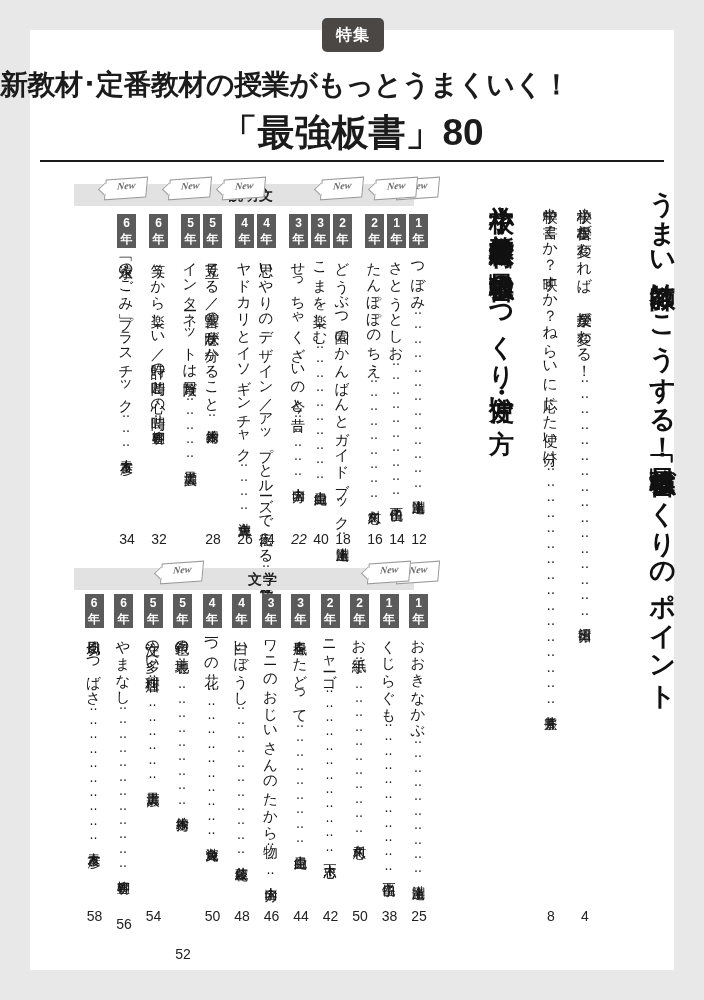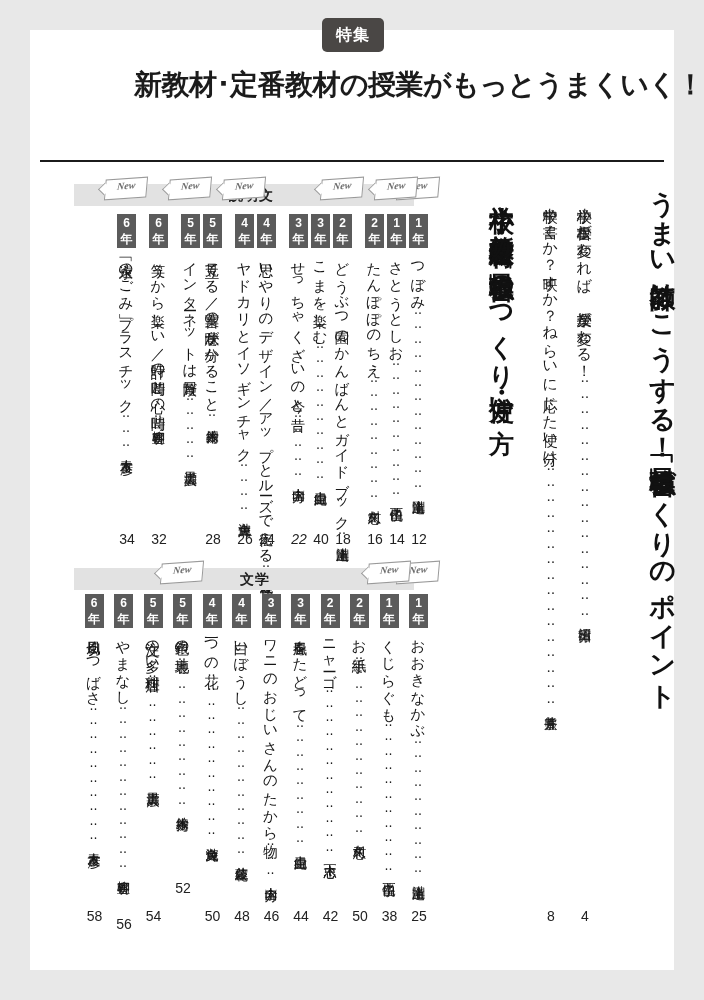--- a/index.html
+++ b/index.html
@@ -43,21 +43,21 @@
     align-items: center;
     justify-content: center;
   }
 
   
   .title-line1 {
     position: absolute;
     left: 0;
     top: 66px;
     width: 704px;
-    text-align: right;
+    text-align: left;
     font-size: 28px;
     font-weight: bold;
     color: #1b1b1b;
     letter-spacing: -0.5px;
     white-space: nowrap;
   }
   .title-line2 {
     position: absolute;
     left: 0;
     top: 108px;
@@ -224,20 +224,21 @@
 </style>
 </head>
 <body>
 
 <div id="page">
   <div class="sheet"></div>
 
   <div class="feature-tag">特集</div>
 
   <div class="title-line1">新教材･定番教材の授業がもっとうまくいく！</div>
+  <div class="title-line2">「最強板書」80</div>
   <div class="rule-under-title"></div>
 
   <div id="lead-area">
       <div class="vt lead-headline">うまい教師はこうする！「最強板書」づくりのポイント</div>
       <div class="vt lead-row" style="left: 575px;"><span class="lbl">小学校</span><span>　</span><span>板書が変われば、授業が変わる！</span><span style="font-size: 13px;">‥‥‥‥‥‥‥‥‥‥‥‥‥‥‥‥</span><span style="font-size: 13px;">沼田拓弥</span></div>
       <div class="lead-num" style="left: 575px; top: 908px;">4</div>
       <div class="vt lead-row" style="left: 541px;"><span class="lbl">中学校</span><span>　</span><span>書くか？映すか？ねらいに応じた使い分け</span><span style="font-size: 13px;">‥‥‥‥‥‥‥‥‥‥‥‥‥‥‥‥</span><span style="font-size: 13px;">熊井直子</span></div>
       <div class="lead-num" style="left: 541px; top: 908px;">8</div>
     </div>
   <div id="section-area">
@@ -330,21 +331,21 @@
       <div class="newtag" style="left: 105px; top: 178px;">
         <span>New</span>
       </div>
       <div class="grade" style="left: 117px; top: 214px;">
         <i>6</i>
         <i>年</i>
       </div>
       <div class="vt entry-title" style="left: 118.5px; top: 252px; height: 275px;"><span>「永遠のごみ」プラスチック</span><span style="font-size: 12px;">‥‥‥</span><span style="font-size: 13px;">青木友彦</span></div>
       <div class="entry-page" style="left: 116px; top: 531px;">34</div>
       <div class="band" style="left: 74px; top: 568px; width: 340px;"></div>
-      <div class="band-label" style="left: 240px; top: 571px;">文学</div>
+      <div class="band-label" style="left: 248px; top: 571px;">文学</div>
       <div class="newtag" style="left: 397px; top: 562px;">
         <span>New</span>
       </div>
       <div class="grade" style="left: 409px; top: 594px;">
         <i>1</i>
         <i>年</i>
       </div>
       <div class="vt entry-title" style="left: 410.5px; top: 630px; height: 274px;"><span>おおきなかぶ</span><span style="font-size: 12px;">‥‥‥‥‥‥‥‥‥‥</span><span style="font-size: 13px;">溝上剛道</span></div>
       <div class="entry-page" style="left: 408px; top: 908px;">25</div>
       <div class="newtag" style="left: 367.5px; top: 562px;">
@@ -393,21 +394,21 @@
       <div class="vt entry-title" style="left: 204px; top: 630px; height: 274px;"><span>一つの花</span><span style="font-size: 12px;">‥‥‥‥‥‥‥‥‥‥‥‥</span><span style="font-size: 13px;">遊免大輝</span></div>
       <div class="entry-page" style="left: 201.5px; top: 908px;">50</div>
       <div class="newtag" style="left: 161px; top: 562px;">
         <span>New</span>
       </div>
       <div class="grade" style="left: 173px; top: 594px;">
         <i>5</i>
         <i>年</i>
       </div>
       <div class="vt entry-title" style="left: 174.5px; top: 630px; height: 274px;"><span>銀色の裏地</span><span style="font-size: 12px;">‥‥‥‥‥‥‥‥‥‥‥</span><span style="font-size: 13px;">鈴木秀樹</span></div>
-      <div class="entry-page" style="left: 172px; top: 880px;">52</div>
+      <div class="entry-page" style="left: 172px; top: 946px;">52</div>
       <div class="grade" style="left: 143.5px; top: 594px;">
         <i>5</i>
         <i>年</i>
       </div>
       <div class="vt entry-title" style="left: 145px; top: 630px; height: 274px;"><span>注文の多い料理店</span><span style="font-size: 12px;">‥‥‥‥‥‥‥‥</span><span style="font-size: 13px;">黒瀬貴広</span></div>
       <div class="entry-page" style="left: 142.5px; top: 908px;">54</div>
       <div class="grade" style="left: 114px; top: 594px;">
         <i>6</i>
         <i>年</i>
       </div>

